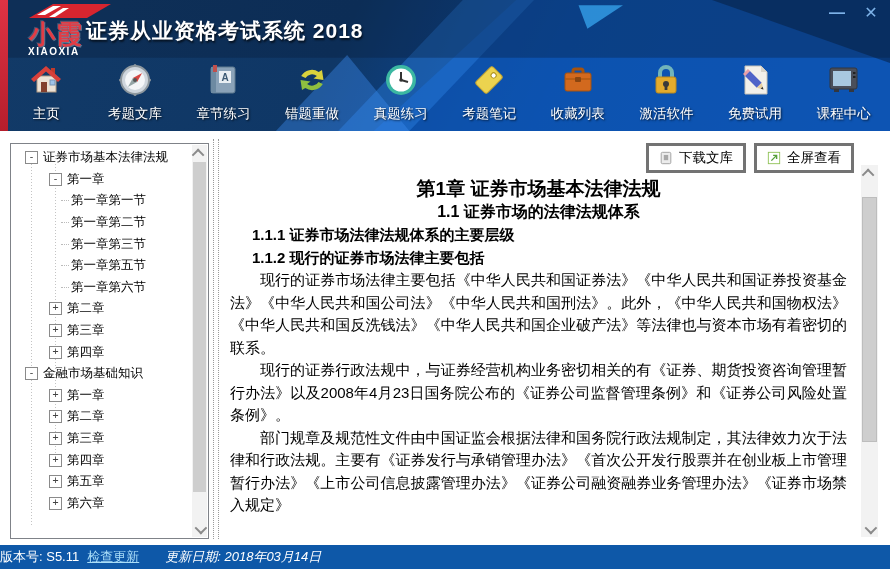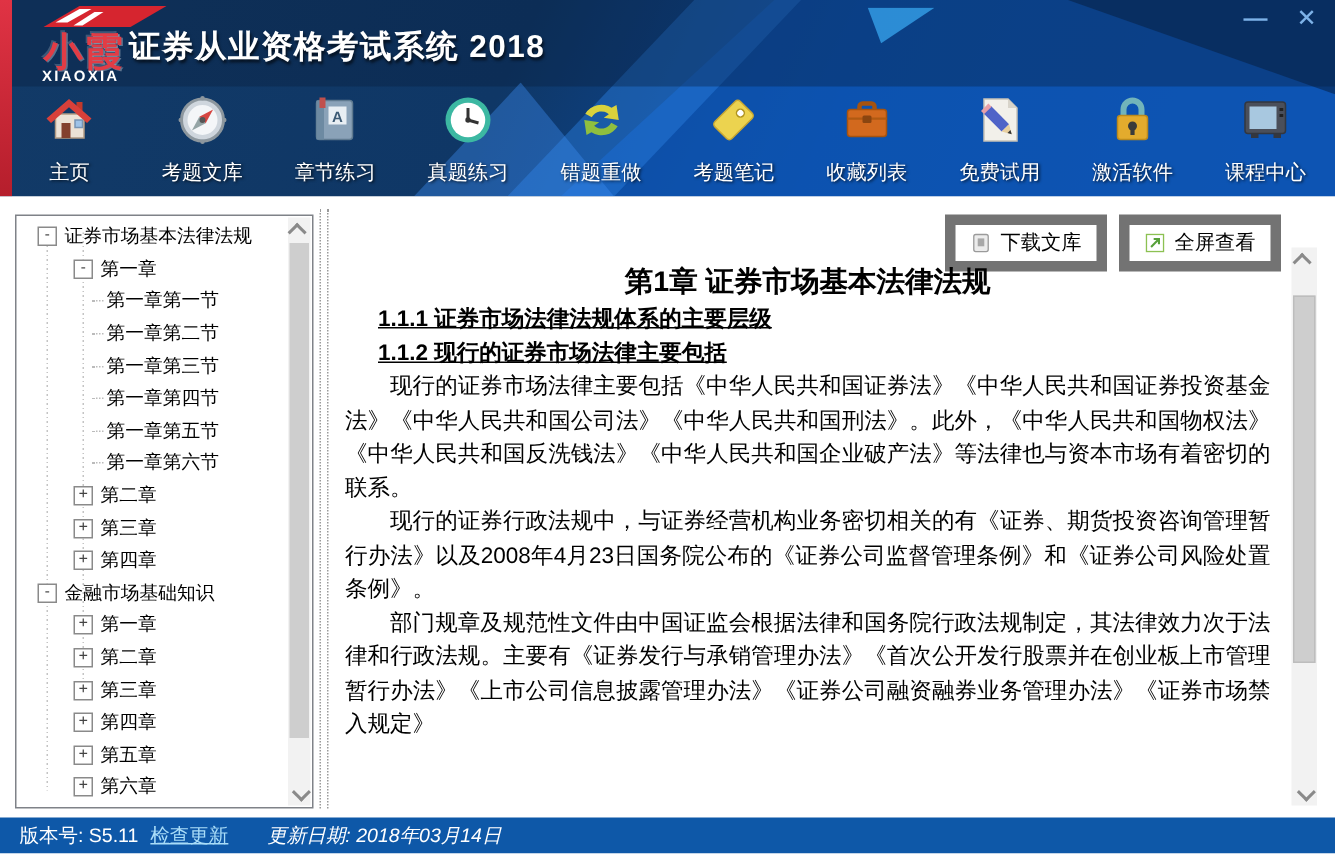--- a/index.html
+++ b/index.html
@@ -63,35 +63,35 @@
   .chev.d{transform:rotate(225deg) translateY(2px);}
   .scroll-thumb{position:absolute;left:1px;right:1px;background:#cecece;cursor:pointer;}
   .tree-thumb{top:17px;height:330px;}
   .main-thumb{top:32px;height:243px;border:1px solid #bdbdbd;}
 
   .splitter{position:absolute;left:213px;top:8px;width:4px;height:400px;
             border-left:1px dotted #9a9a9a;border-right:1px dotted #9a9a9a;cursor:col-resize;}
 
   .content{position:absolute;left:222px;top:0;width:668px;height:414px;overflow:hidden;}
   .content-btns{position:absolute;top:12px;right:36px;display:flex;gap:8px;}
-  .cbtn{display:flex;align-items:center;gap:6px;background:#fff;border:7px solid #737373;
+  .cbtn{display:flex;align-items:center;gap:6px;background:#fff;border:3px solid #737373;
         height:24px;padding:0 10px;font-size:13.5px;color:#000;cursor:pointer;}
   .cbtn svg{width:14px;height:14px;}
 
   .doc{position:absolute;left:8px;top:41px;width:617px;height:373px;overflow:hidden;
        color:#000;font-size:15px;line-height:22.5px;}
   .doc h1{margin:5px 0 0 0;font-size:19px;text-align:center;font-weight:bold;line-height:24px;}
   .doc h2{margin:0;font-size:16px;text-align:center;font-weight:bold;line-height:22px;}
-  .doc h3{margin:0;font-size:15px;font-weight:bold;text-indent:22px;line-height:23px;text-decoration:underline;}
+  .doc h3{margin:0;font-size:15px;font-weight:bold;text-indent:22px;line-height:23px;}
   .doc p{margin:0;text-indent:2em;text-align:justify;}
 
   
   .statusbar{position:absolute;left:0;top:545px;width:890px;height:24px;background:#0e58a8;
              display:flex;align-items:center;font-size:13px;color:#fff;}
-  .statusbar .ver{margin-left:13px;}
+  .statusbar .ver{}
   .statusbar a{color:#a9ddf8;text-decoration:underline;margin-left:8px;cursor:pointer;text-align:right;}
   .statusbar .date{margin-left:26px;font-style:italic;}
 </style>
 </head>
 <body>
 
 <div class="header">
   <div class="shape sh1"></div>
   <div class="shape sh2"></div>
   <div class="shape sh6"></div>
@@ -148,77 +148,77 @@
             <rect x="6" y="5" width="24" height="26" rx="2" fill="#8aa2b8" stroke="#5f7a90"></rect>
             <rect x="6" y="5" width="5" height="26" fill="#6d8aa2"></rect>
             <rect x="8" y="3" width="4" height="7" fill="#c0504d"></rect>
             <rect x="14" y="9" width="12" height="12" fill="#e8eef3"></rect>
             <text x="20" y="19" font-size="10" font-weight="bold" fill="#3c5a74" text-anchor="middle">A</text>
           </svg></span>
         <div class="tool-label">章节练习</div>
       </div>
       <div class="tool-item">
         <span><svg viewBox="0 0 36 36">
+            <path d="M28 8 l1.5 10 -10-1.5 3.4-2.4 a7.5 7.5 0 0 0 -11.4 2 l-4.3-2.2 a12.5 12.5 0 0 1 17.5-4 z" fill="#d9d23c"></path>
+            <path d="M8 28 l-1.5-10 10 1.5 -3.4 2.4 a7.5 7.5 0 0 0 11.4-2 l4.3 2.2 a12.5 12.5 0 0 1 -17.5 4 z" fill="#8fbf3f"></path>
+          </svg></span>
+        <div class="tool-label">错题重做</div>
+      </div>
+      <div class="tool-item">
+        <span><svg viewBox="0 0 36 36">
             <circle cx="18" cy="18" r="15" fill="#3cb8a2"></circle>
             <circle cx="18" cy="18" r="11.5" fill="#fff"></circle>
             <line x1="18" y1="18" x2="18" y2="10" stroke="#333" stroke-width="2"></line>
             <line x1="18" y1="18" x2="25" y2="20" stroke="#333" stroke-width="2"></line>
             <circle cx="18" cy="18" r="1.8" fill="#333"></circle>
           </svg></span>
         <div class="tool-label">真题练习</div>
       </div>
       <div class="tool-item">
         <span><svg viewBox="0 0 36 36">
-            <path d="M28 8 l1.5 10 -10-1.5 3.4-2.4 a7.5 7.5 0 0 0 -11.4 2 l-4.3-2.2 a12.5 12.5 0 0 1 17.5-4 z" fill="#d9d23c"></path>
-            <path d="M8 28 l-1.5-10 10 1.5 -3.4 2.4 a7.5 7.5 0 0 0 11.4-2 l4.3 2.2 a12.5 12.5 0 0 1 -17.5 4 z" fill="#8fbf3f"></path>
-          </svg></span>
-        <div class="tool-label">错题重做</div>
-      </div>
-      <div class="tool-item">
-        <span><svg viewBox="0 0 36 36">
             <g transform="rotate(45 18 18)">
               <rect x="10" y="6" width="16" height="24" rx="2.5" fill="#ecd34f" stroke="#c9a832"></rect>
               <circle cx="18" cy="11.5" r="2.6" fill="#fff" stroke="#b09420"></circle>
             </g>
           </svg></span>
         <div class="tool-label">考题笔记</div>
       </div>
       <div class="tool-item">
         <span><svg viewBox="0 0 36 36">
             <path d="M13 12 v-3 a2 2 0 0 1 2-2 h6 a2 2 0 0 1 2 2 v3" fill="none" stroke="#a6530f" stroke-width="3"></path>
             <rect x="5" y="11" width="26" height="18" rx="2" fill="#d2691e" stroke="#a6530f"></rect>
             <line x1="5" y1="17" x2="31" y2="17" stroke="#b05a12" stroke-width="1.5"></line>
             <rect x="15" y="15" width="6" height="5" rx="1" fill="#8a4510"></rect>
           </svg></span>
         <div class="tool-label">收藏列表</div>
+      </div>
+      <div class="tool-item">
+        <span><svg viewBox="0 0 36 36">
+            <path d="M12 17 v-6 a6 6 0 0 1 12 0 v6" fill="none" stroke="#72b4ba" stroke-width="4"></path>
+            <rect x="8" y="15" width="20" height="16" rx="2" fill="#e3ab2d" stroke="#bb8a1d"></rect>
+            <circle cx="18" cy="22" r="3" fill="#3a3a3a"></circle>
+            <rect x="16.6" y="23" width="2.8" height="5" fill="#3a3a3a"></rect>
+          </svg></span>
+        <div class="tool-label">激活软件</div>
       </div>
       <div class="tool-item">
         <span><svg viewBox="0 0 36 36">
             <polygon points="8,4 24,4 30,10 30,32 8,32" fill="#f2f0ea" stroke="#c6c2b8"></polygon>
             <polygon points="24,4 24,10 30,10" fill="#d8d4ca"></polygon>
             <g transform="rotate(-45 18 19)">
               <rect x="14.5" y="8" width="7" height="17" fill="#4f63c8"></rect>
               <rect x="14.5" y="5.5" width="7" height="3" fill="#e8a0a8"></rect>
               <polygon points="14.5,25 21.5,25 18,31" fill="#e8cfa0"></polygon>
               <polygon points="16.6,28.4 19.4,28.4 18,31" fill="#333"></polygon>
             </g>
           </svg></span>
         <div class="tool-label">免费试用</div>
       </div>
       <div class="tool-item">
         <span><svg viewBox="0 0 36 36">
-            <path d="M12 17 v-6 a6 6 0 0 1 12 0 v6" fill="none" stroke="#72b4ba" stroke-width="4"></path>
-            <rect x="8" y="15" width="20" height="16" rx="2" fill="#e3ab2d" stroke="#bb8a1d"></rect>
-            <circle cx="18" cy="22" r="3" fill="#3a3a3a"></circle>
-            <rect x="16.6" y="23" width="2.8" height="5" fill="#3a3a3a"></rect>
-          </svg></span>
-        <div class="tool-label">激活软件</div>
-      </div>
-      <div class="tool-item">
-        <span><svg viewBox="0 0 36 36">
             <rect x="4" y="6" width="27" height="21" rx="2" fill="#4a4f5a" stroke="#33373f"></rect>
             <rect x="7" y="9" width="18" height="15" fill="#a8c8e0"></rect>
             <rect x="27" y="10" width="2.5" height="2" fill="#222"></rect>
             <rect x="27" y="14" width="2.5" height="2" fill="#222"></rect>
             <rect x="8" y="27" width="5" height="3" fill="#33373f"></rect>
             <rect x="23" y="27" width="5" height="3" fill="#33373f"></rect>
           </svg></span>
         <div class="tool-label">课程中心</div>
       </div>
     </div>
@@ -240,24 +240,20 @@
           <span class="tree-stub"></span>
           <span>第一章第一节</span>
         </div>
         <div class="tree-row lvl2">
           <span class="tree-stub"></span>
           <span>第一章第二节</span>
         </div>
         <div class="tree-row lvl2">
           <span class="tree-stub"></span>
           <span>第一章第三节</span>
-        </div>
-        <div class="tree-row lvl2">
-          <span class="tree-stub"></span>
-          <span>第一章第四节</span>
         </div>
         <div class="tree-row lvl2">
           <span class="tree-stub"></span>
           <span>第一章第五节</span>
         </div>
         <div class="tree-row lvl2">
           <span class="tree-stub"></span>
           <span>第一章第六节</span>
         </div>
         <div class="tree-row lvl1">
@@ -327,20 +323,21 @@
         <svg viewBox="0 0 16 16">
           <rect x="1.5" y="1.5" width="13" height="13" fill="#fff" stroke="#8cc152"></rect>
           <path d="M5 11 L11 5 M7 5 h4 v4" stroke="#57a03a" stroke-width="1.6" fill="none"></path>
         </svg>
         <span>全屏查看</span>
       </div>
     </div>
 
     <div class="doc" id="doc">
       <h1>第1章  证券市场基本法律法规</h1>
+      <h2>1.1 证券市场的法律法规体系</h2>
     <h3>1.1.1 证券市场法律法规体系的主要层级</h3>
         <h3>1.1.2 现行的证券市场法律主要包括</h3>
         <p>现行的证券市场法律主要包括《中华人民共和国证券法》《中华人民共和国证券投资基金法》《中华人民共和国公司法》《中华人民共和国刑法》。此外，《中华人民共和国物权法》《中华人民共和国反洗钱法》《中华人民共和国企业破产法》等法律也与资本市场有着密切的联系。</p>
         <p>现行的证券行政法规中，与证券经营机构业务密切相关的有《证券、期货投资咨询管理暂行办法》以及2008年4月23日国务院公布的《证券公司监督管理条例》和《证券公司风险处置条例》。</p>
         <p>部门规章及规范性文件由中国证监会根据法律和国务院行政法规制定，其法律效力次于法律和行政法规。主要有《证券发行与承销管理办法》《首次公开发行股票并在创业板上市管理暂行办法》《上市公司信息披露管理办法》《证券公司融资融券业务管理办法》《证券市场禁入规定》</p>
       </div>
 
     <div class="vscroll main-scroll">
       <div class="scroll-btn up">
           <div class="chev u"></div>

